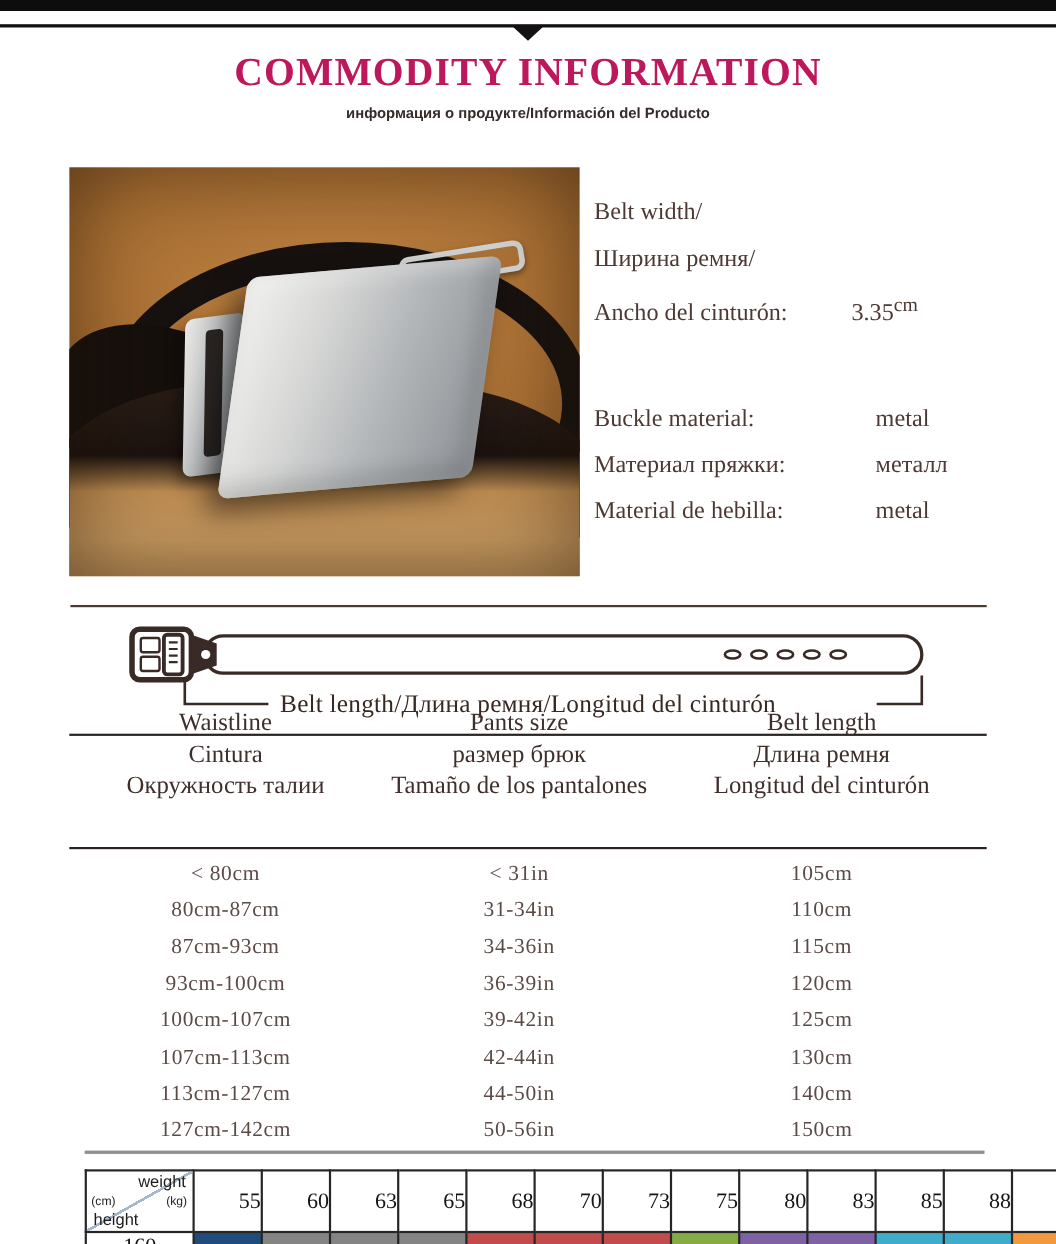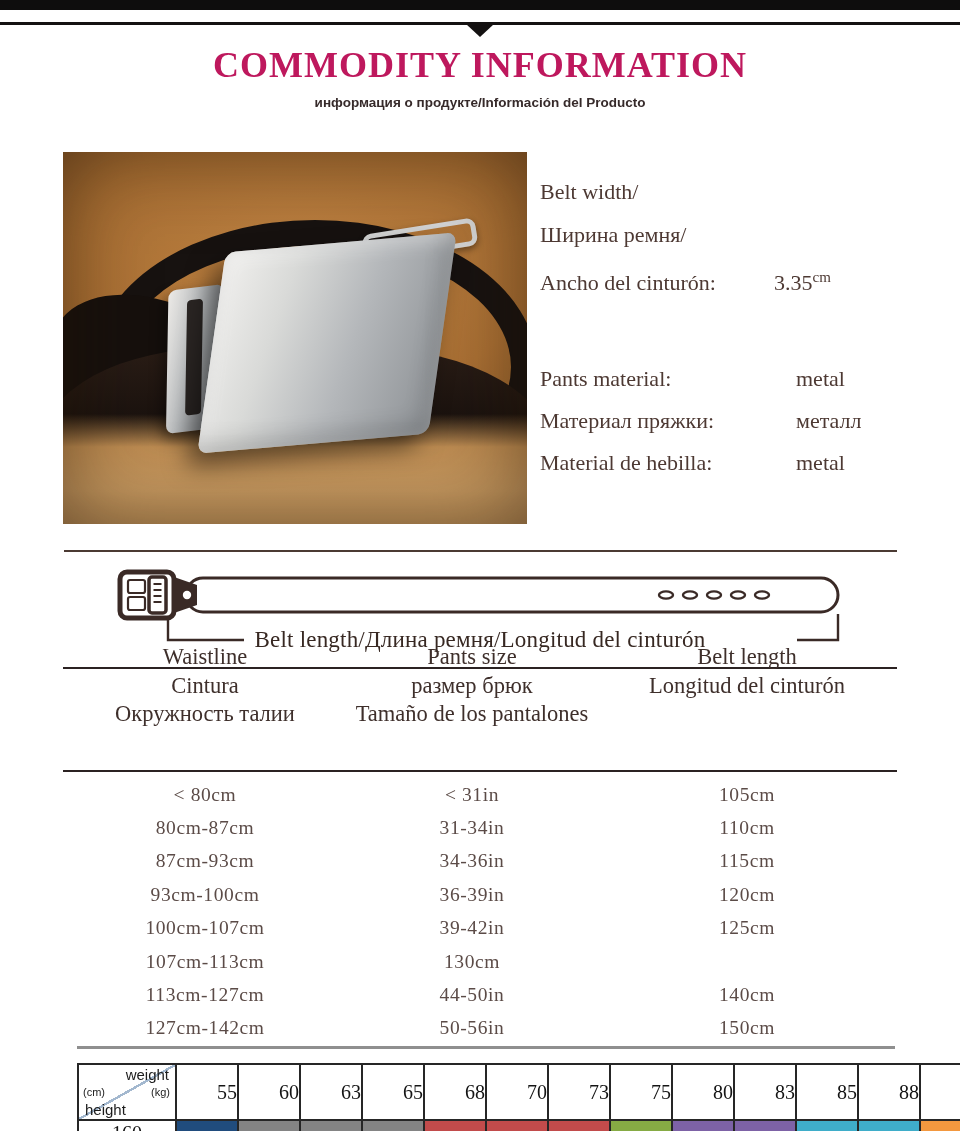--- a/index.html
+++ b/index.html
@@ -47,21 +47,21 @@
         box-shadow:-10px 12px 24px rgba(0,0,0,.5), inset -6px -8px 22px rgba(0,0,0,.18),
                    inset 4px 6px 18px rgba(255,255,255,.5);}
   .photo-vignette{position:absolute;inset:0;box-shadow:inset 0 0 85px rgba(35,18,4,.55);}
 
   
   .specs{position:absolute;left:540px;top:170px;width:410px;color:#4d3933;font-size:22px;}
   .spec-line{line-height:43px;}
   .spec-row{line-height:42px;}
   .spec-label{display:inline-block;width:234px;}
   .spec-label-wide{display:inline-block;width:256px;}
-  .spec-value sup{font-size:15px;}
+  .spec-value sup{font-size:18px;}
   .specs-gap{height:54px;}
 
   
   .divider-1{position:absolute;left:64px;top:550px;width:833px;height:2px;background:#4b3a33;}
   .belt-diagram{position:absolute;left:0;top:556px;width:960px;height:105px;}
   .diagram-caption{position:absolute;left:0;top:623px;width:960px;height:34px;line-height:34px;
         text-align:center;font-size:23px;color:#372822;letter-spacing:0.2px;}
 
   
   .rule-dark-top{position:absolute;left:63px;top:667px;width:834px;height:2px;background:#2b2222;}
@@ -121,21 +121,21 @@
   </div>
 
   <div class="specs">
     <div class="spec-line">Belt width/</div>
     <div class="spec-line">Ширина ремня/</div>
     <div class="spec-line">
       <span class="spec-label">Ancho del cinturón:</span><span class="spec-value"><span>3.35</span><sup>cm</sup></span>
     </div>
     <div class="specs-gap"></div>
     <div class="spec-row">
-      <span class="spec-label-wide">Pants material:</span><span>metal</span>
+      <span class="spec-label-wide">Buckle material:</span><span>metal</span>
     </div>
     <div class="spec-row">
       <span class="spec-label-wide">Материал пряжки:</span><span>металл</span>
     </div>
     <div class="spec-row">
       <span class="spec-label-wide">Material de hebilla:</span><span>metal</span>
     </div>
   </div>
 
   <div class="divider-1"></div>
@@ -171,20 +171,21 @@
       <div>Cintura</div>
       <div>Окружность талии</div>
     </div>
     <div class="col">
       <div>Pants size</div>
       <div>размер брюк</div>
       <div>Tamaño de los pantalones</div>
     </div>
     <div class="col">
       <div>Belt length</div>
+      <div>Длина ремня</div>
       <div>Longitud del cinturón</div>
     </div>
   </div>
   <div class="rule-dark-bottom"></div>
 
   <div class="size-body">
     <div class="size-row">
       <div>&lt; 80cm</div>
       <div>&lt; 31in</div>
       <div>105cm</div>
@@ -204,20 +205,21 @@
       <div>36-39in</div>
       <div>120cm</div>
     </div>
     <div class="size-row">
       <div>100cm-107cm</div>
       <div>39-42in</div>
       <div>125cm</div>
     </div>
     <div class="size-row">
       <div>107cm-113cm</div>
+      <div>42-44in</div>
       <div>130cm</div>
     </div>
     <div class="size-row">
       <div>113cm-127cm</div>
       <div>44-50in</div>
       <div>140cm</div>
     </div>
     <div class="size-row">
       <div>127cm-142cm</div>
       <div>50-56in</div>

